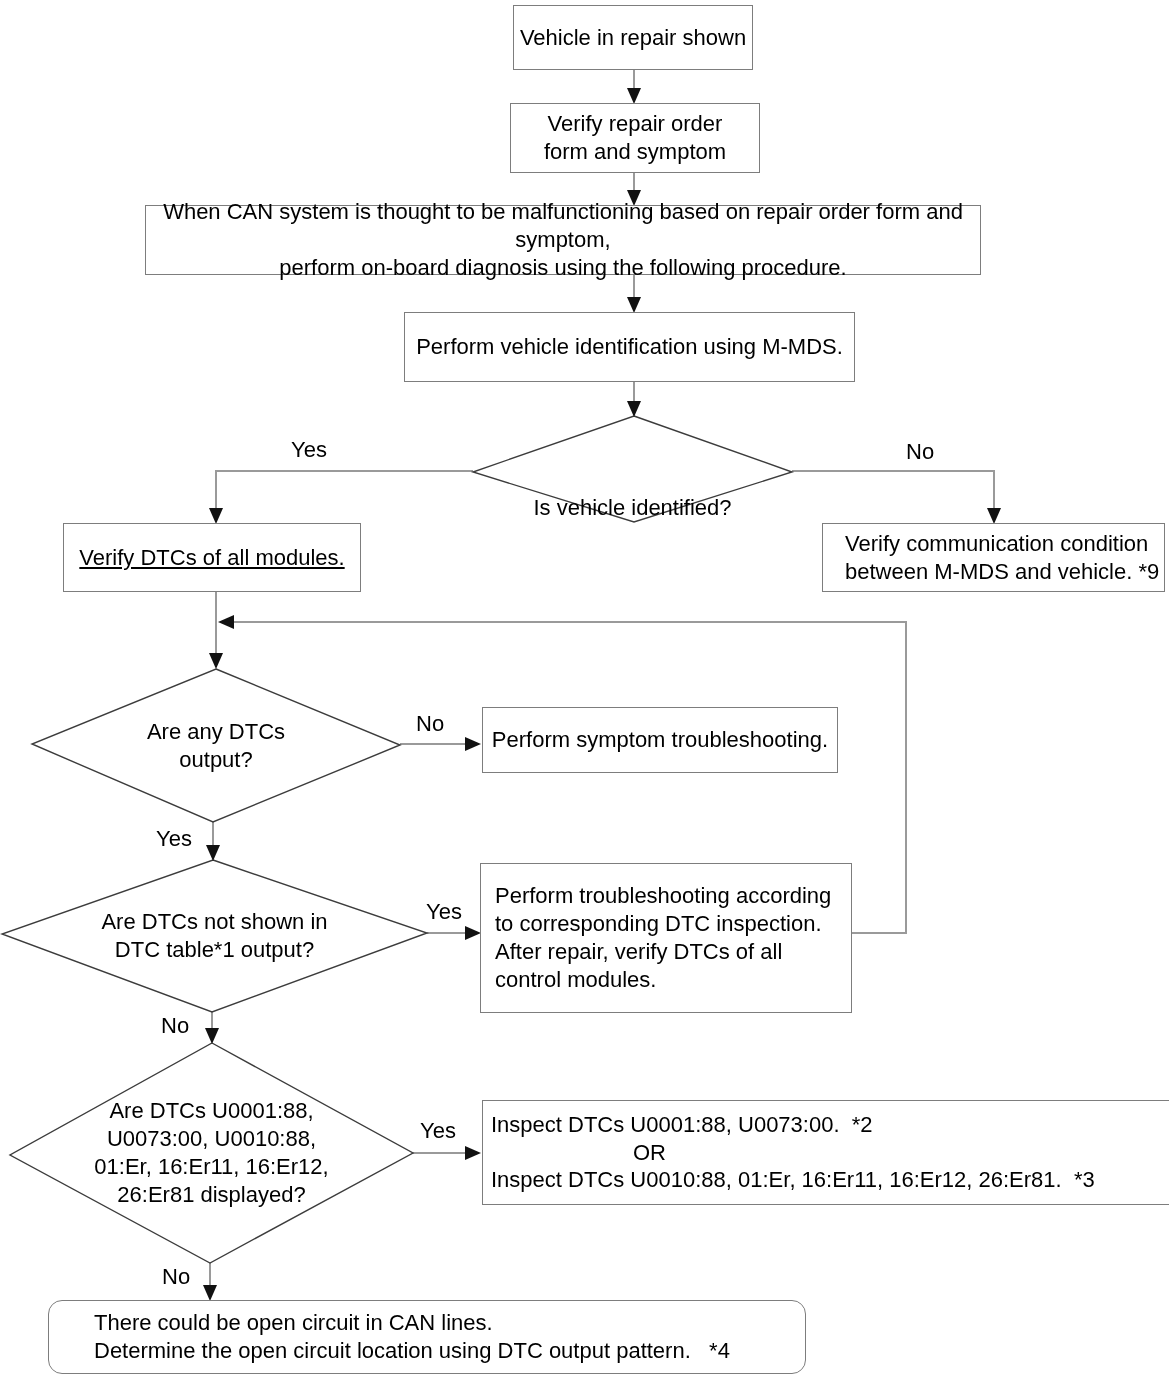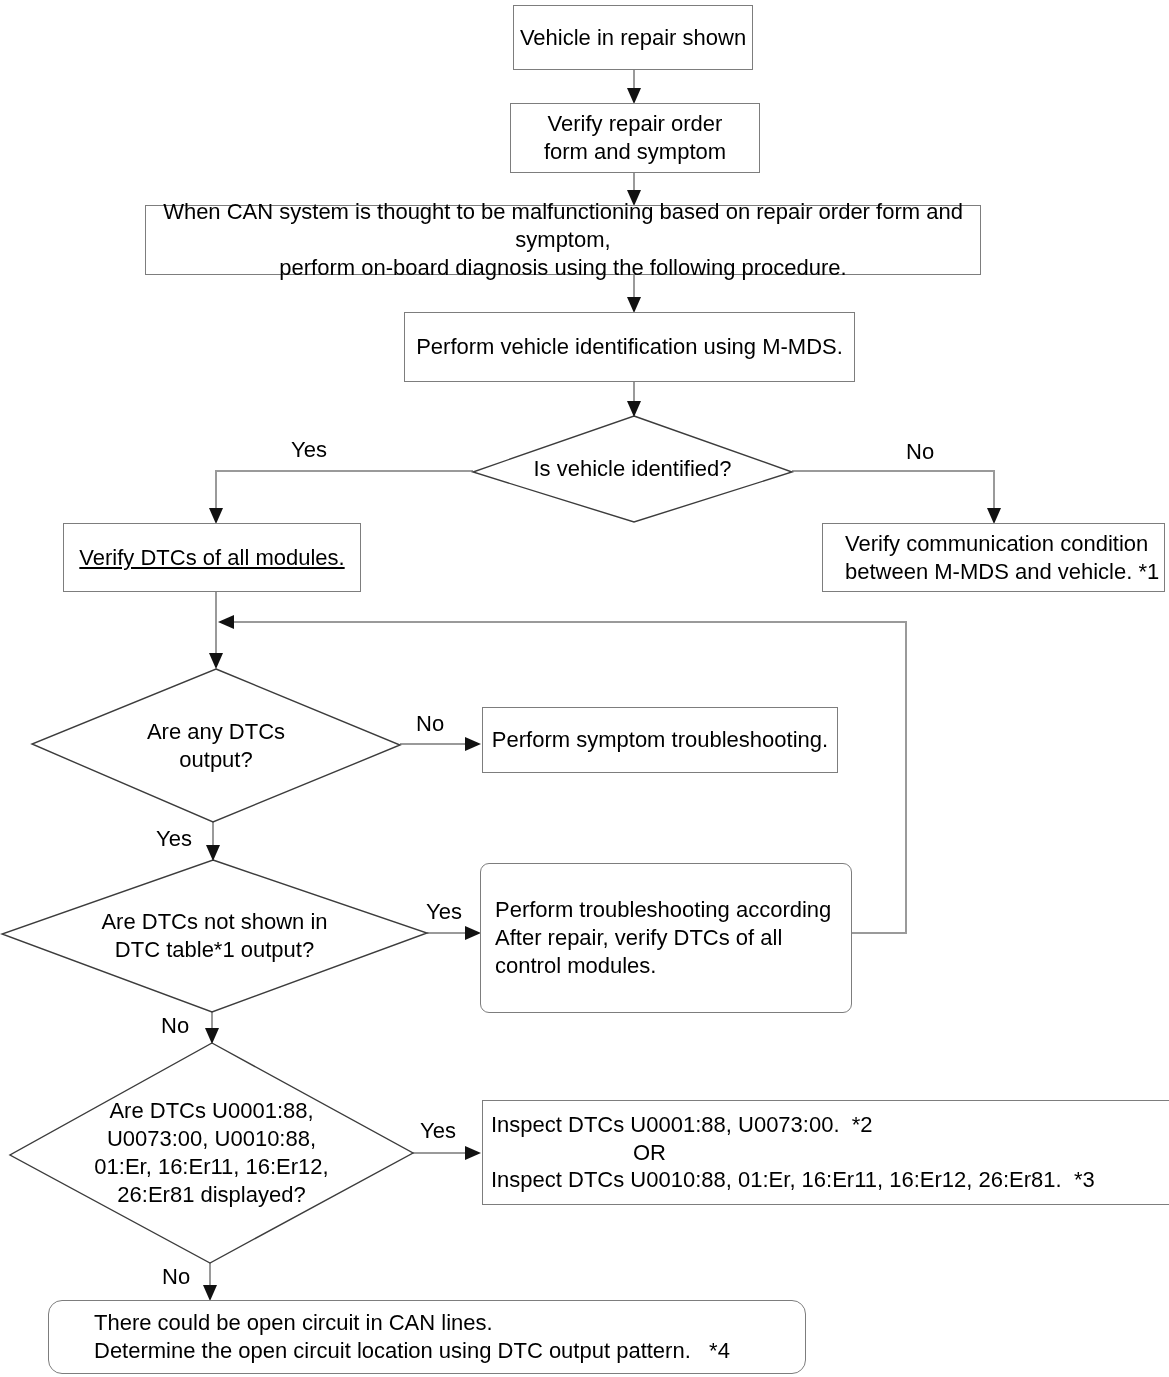--- a/index.html
+++ b/index.html
@@ -93,45 +93,46 @@
   <div class="box center" style="left:404px;top:312px;width:451px;height:70px;">
     <div class="tline">Perform vehicle identification using M-MDS.</div>
   </div>
 
   <div class="box center" style="left:63px;top:523px;width:298px;height:69px;text-decoration:underline;">
     <div class="tline">Verify DTCs of all modules.</div>
   </div>
 
   <div class="box left" style="left:822px;top:523px;width:343px;height:69px;padding-left:22px;">
     <div class="tline">Verify communication condition</div>
-    <div class="tline">between M-MDS and vehicle. *1</div>
+    <div class="tline">between M-MDS and vehicle. *9</div>
   </div>
 
   <div class="box center" style="left:482px;top:707px;width:356px;height:66px;">
     <div class="tline">Perform symptom troubleshooting.</div>
   </div>
 
-  <div class="box left" style="left:480px;top:863px;width:372px;height:150px;padding-left:14px;border-radius:9px;">
+  <div class="box left" style="left:480px;top:863px;width:372px;height:150px;padding-left:14px;">
     <div class="tline">Perform troubleshooting according</div>
+    <div class="tline">to corresponding DTC inspection.</div>
     <div class="tline">After repair, verify DTCs of all</div>
     <div class="tline">control modules.</div>
   </div>
 
   <div class="box left" style="left:482px;top:1100px;width:696px;height:105px;padding-left:8px;">
     <div class="tline">Inspect DTCs U0001:88, U0073:00.  *2</div>
     <div class="tline indent-or">OR</div>
     <div class="tline">Inspect DTCs U0010:88, 01:Er, 16:Er11, 16:Er12, 26:Er81.  *3</div>
   </div>
 
   <div class="box left" style="left:48px;top:1300px;width:758px;height:74px;padding-left:45px;border-radius:14px;">
     <div class="tline">There could be open circuit in CAN lines.</div>
     <div class="tline">Determine the open circuit location using DTC output pattern.   *4</div>
   </div>
 
-  <div class="dtext" style="left:473px;top:416px;width:319px;height:106px;">
+  <div class="dtext" style="left:473px;top:416px;width:319px;height:106px;justify-content:flex-end;">
     <div class="tline">Is vehicle identified?</div>
   </div>
 
   <div class="dtext" style="left:32px;top:669px;width:368px;height:153px;">
     <div class="tline">Are any DTCs</div>
     <div class="tline">output?</div>
   </div>
 
   <div class="dtext" style="left:2px;top:860px;width:425px;height:152px;">
     <div class="tline">Are DTCs not shown in</div>

